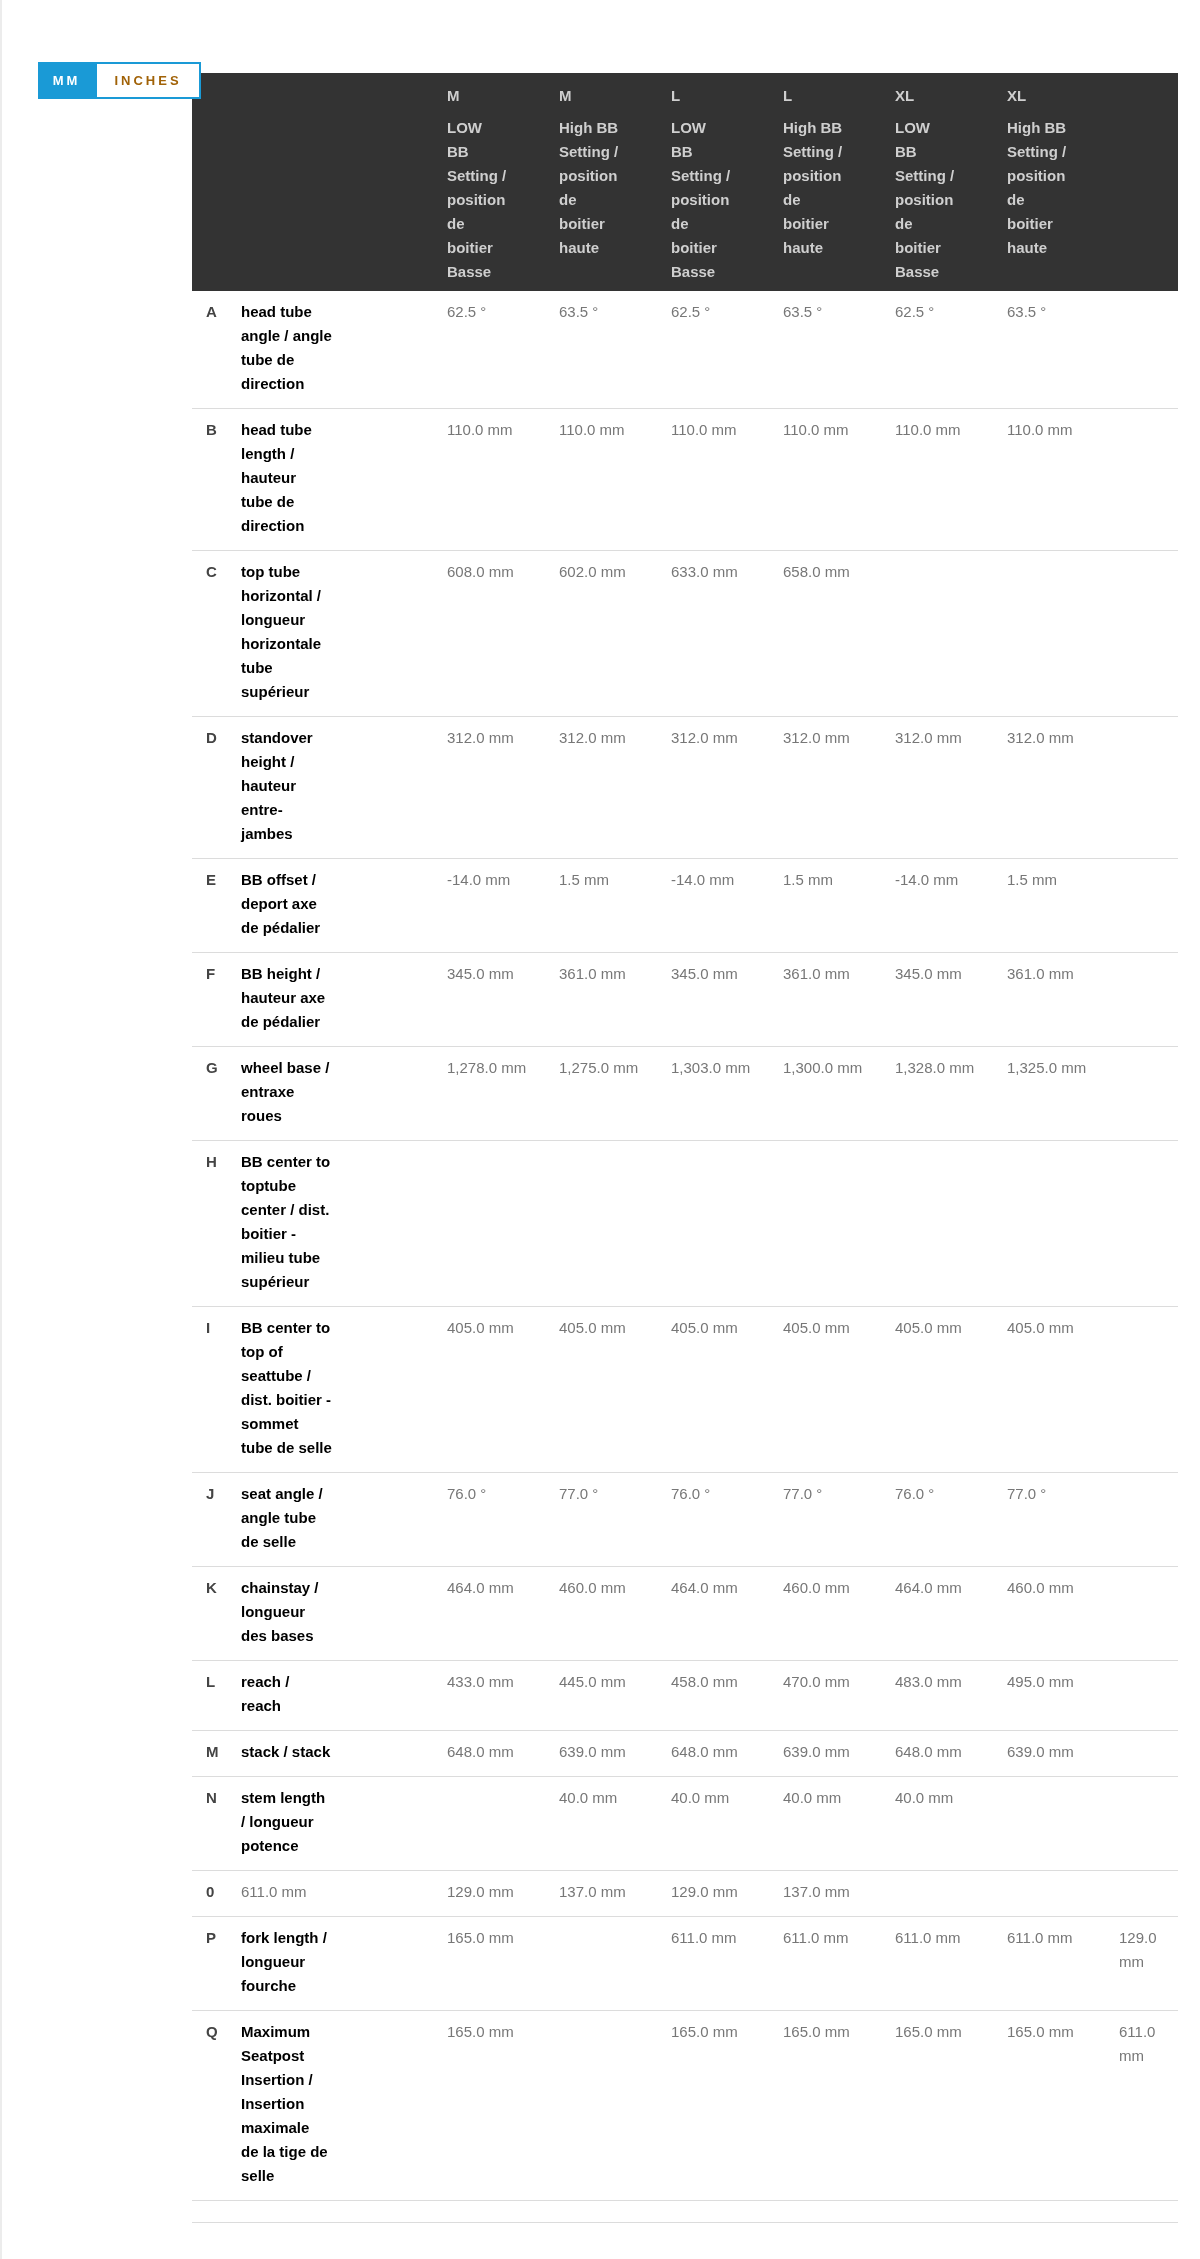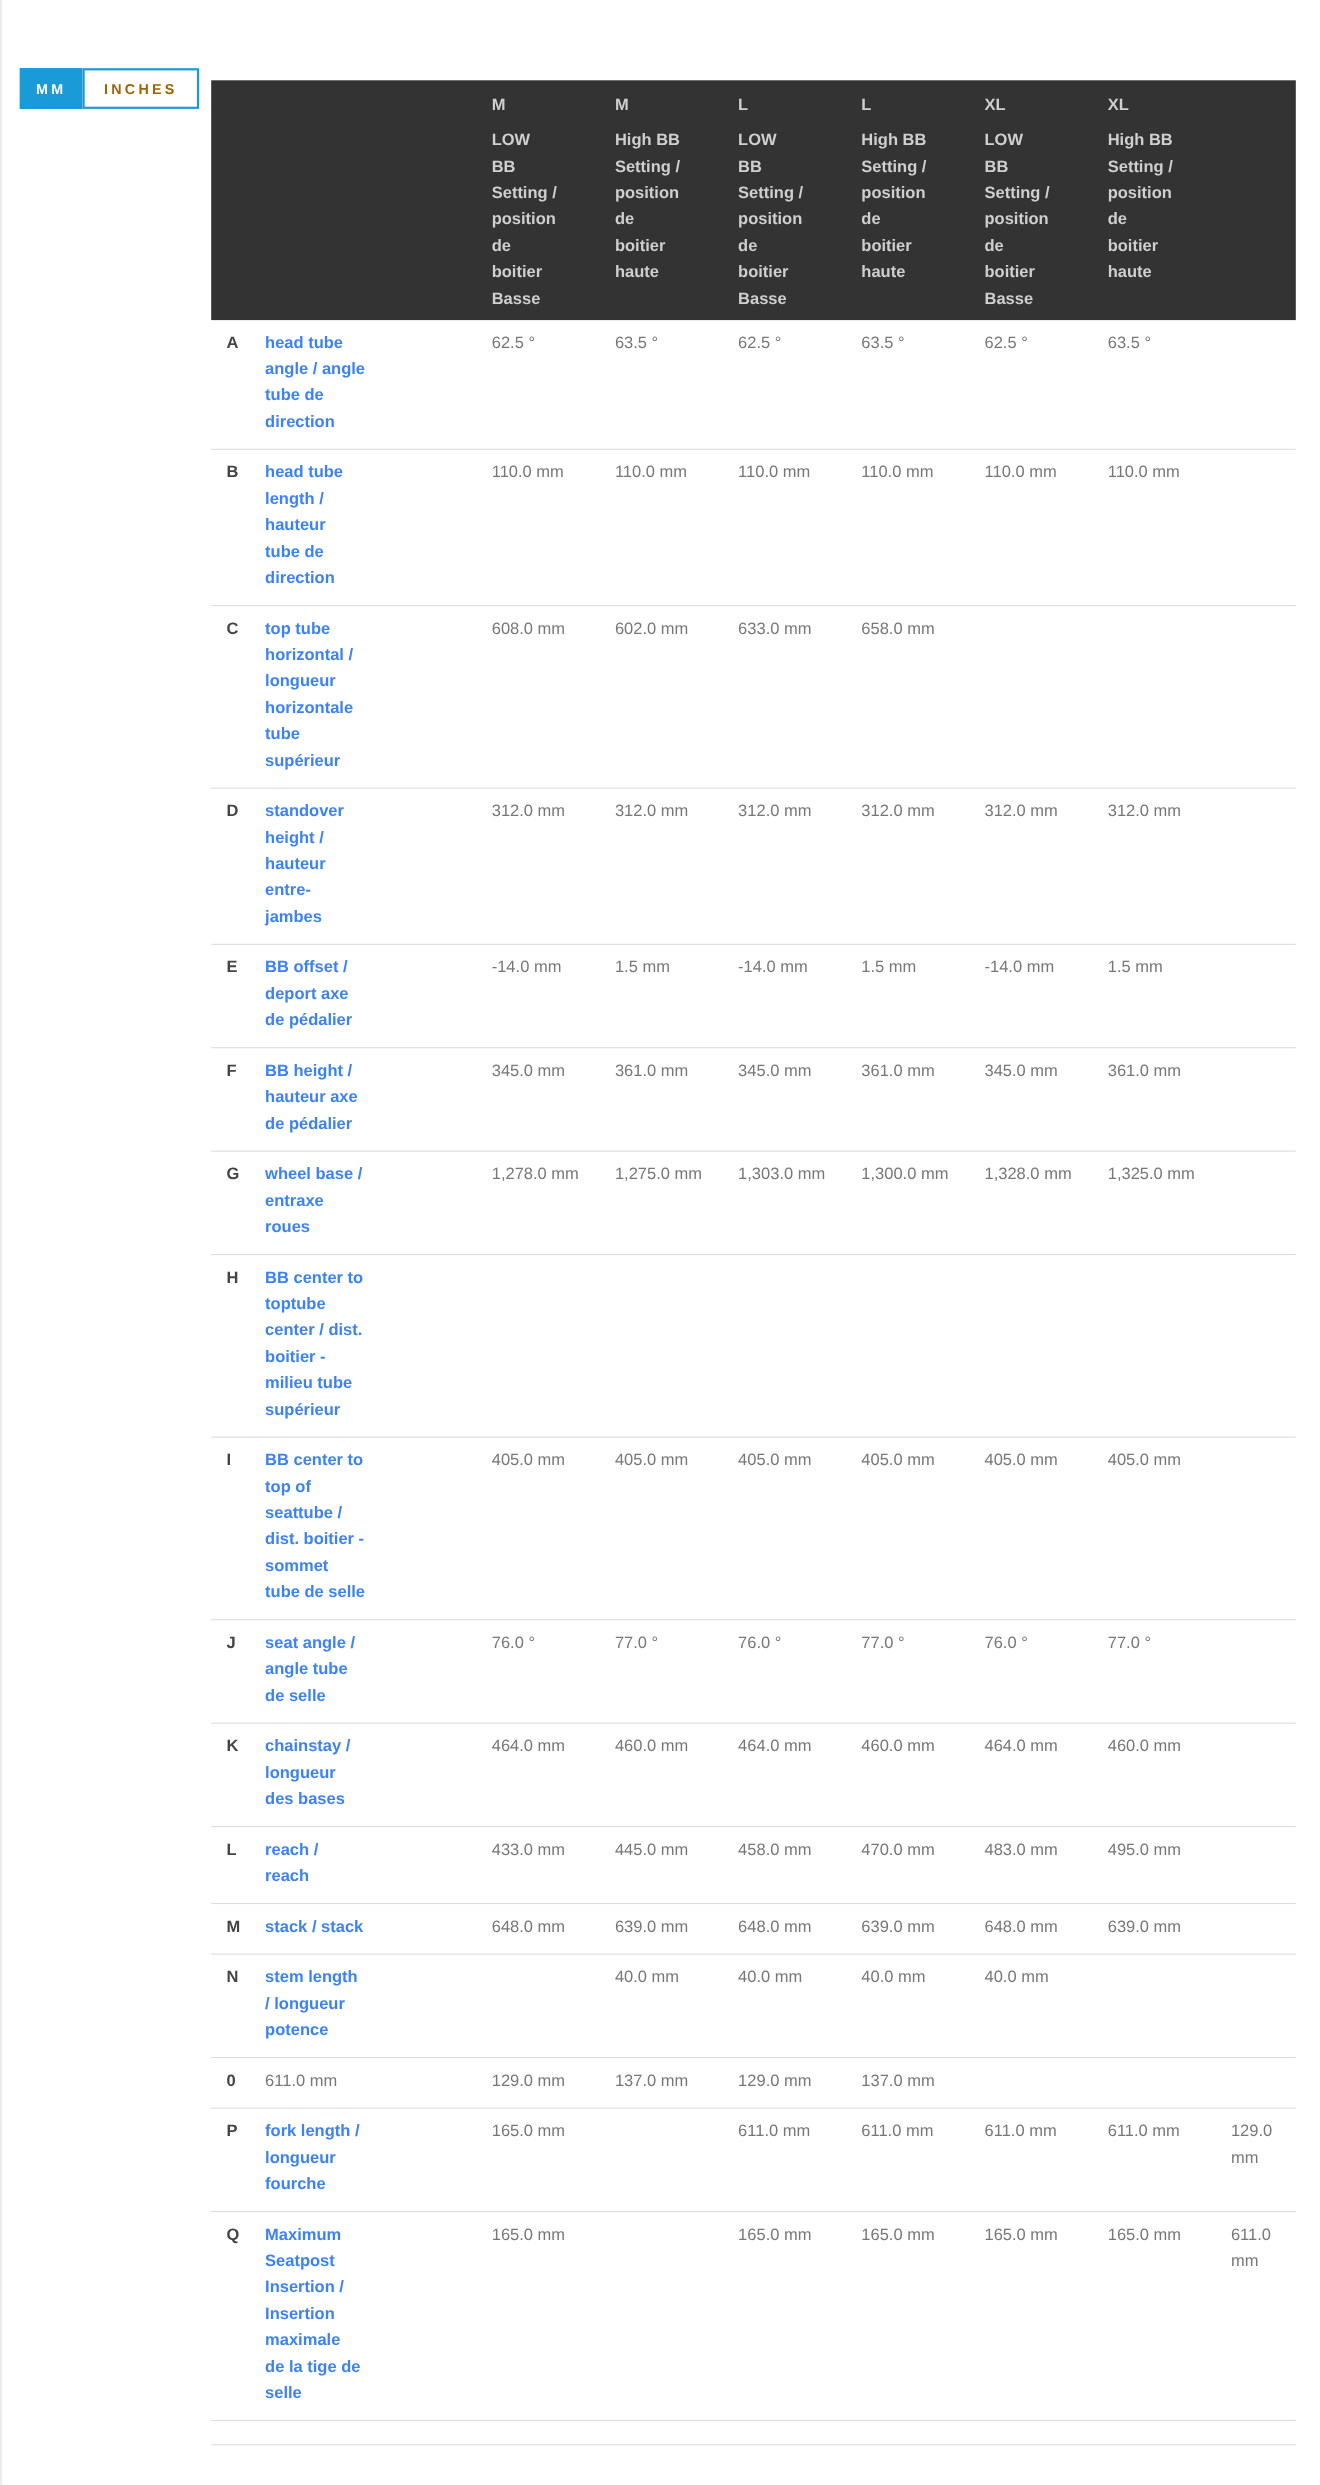--- a/index.html
+++ b/index.html
@@ -10,21 +10,21 @@
     font-family: "Liberation Sans", "DejaVu Sans", sans-serif;
   }
   .page {
     position: relative;
     width: 100%; height: 100%;
     border-left: 2px solid #ececec;
     padding-top: 73px;
   }
 
   
-  .unit-toggle { position: absolute; top: 62px; left: 16px; display: flex; }
+  .unit-toggle { position: absolute; top: 62px; left: 36px; display: flex; }
   .toggle-btn {
     height: 37px; display: inline-flex; align-items: center; justify-content: center;
     font-size: 13px; font-weight: bold; letter-spacing: 3px;
     font-family: inherit; cursor: pointer; padding: 0;
   }
   .toggle-btn.mm {
     width: 57px; background: #1a9ad6; color: #ffffff; border: 1px solid #1a9ad6;
   }
   .toggle-btn.inches {
     width: 106px; background: #ffffff; color: #a16207; border: 2px solid #1a9ad6;
@@ -45,21 +45,21 @@
   .hsetting { margin-top: 8px; font-size: 15px; font-weight: bold; line-height: 24px; white-space: pre-line; }
 
   .geo-row {
     display: grid;
     grid-template-columns: 49px 206px repeat(6, 112px) 1fr;
     border-bottom: 1px solid #dcdcdc;
     padding: 9px 0 12px 0;
   }
   .cell { font-size: 15px; line-height: 24px; }
   .cell.letter { padding-left: 14px; font-weight: bold; color: #444444; }
-  .cell.label  { font-weight: bold; color: #3b82f6; white-space: pre-line; padding-right: 8px; }
+  .cell.label  { font-weight: bold; color: #000000; white-space: pre-line; padding-right: 8px; }
   .cell.value  { color: #777777; padding-right: 26px; }
   .cell.value.last { padding-right: 4px; }
 </style>
 </head>
 <body>
 
 <div class="page">
 
   <div class="unit-toggle">
     <button class="toggle-btn mm">MM</button>

